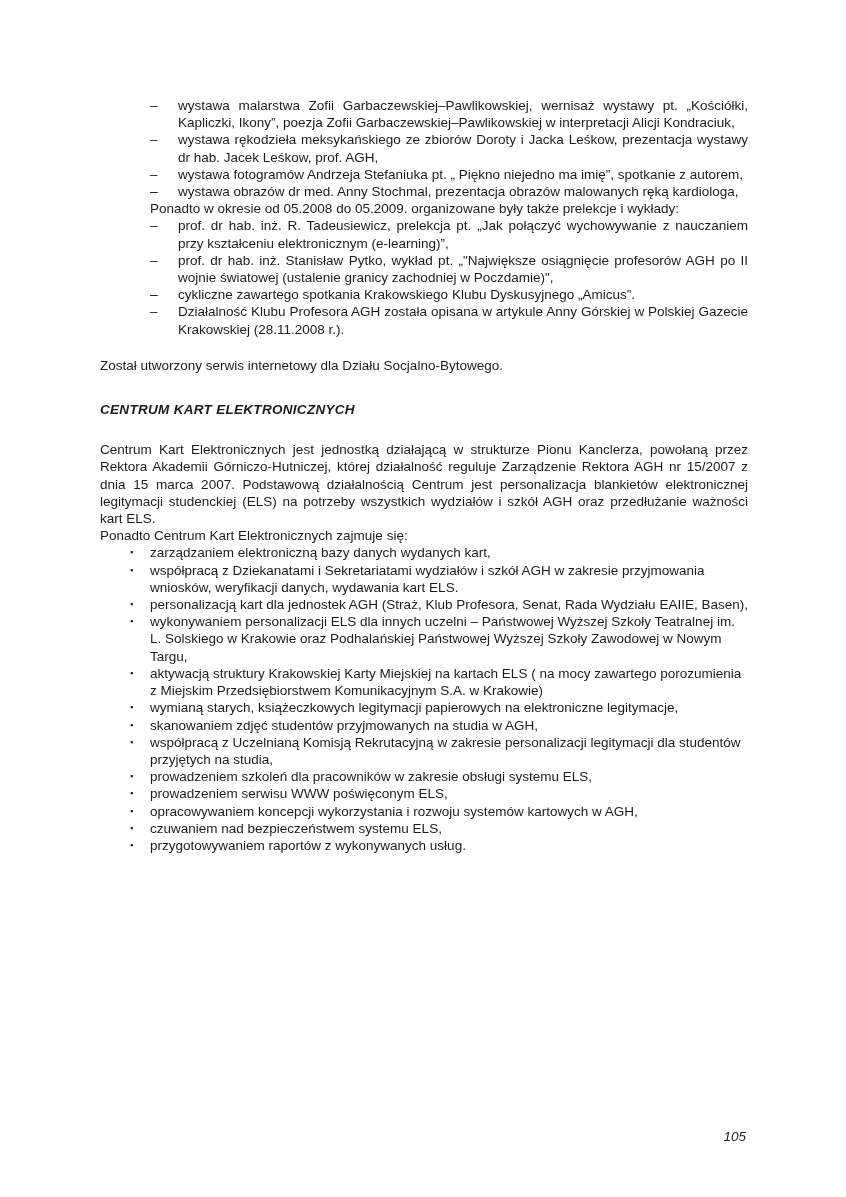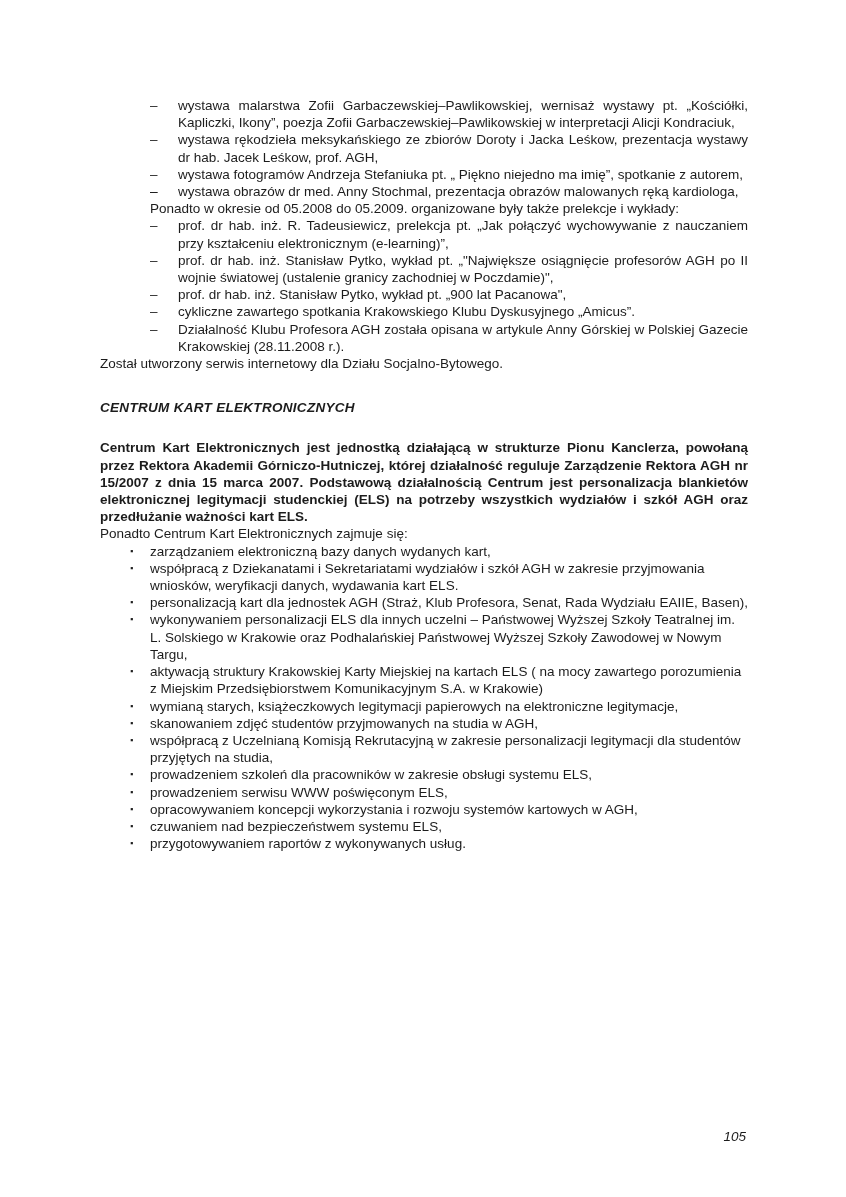--- a/index.html
+++ b/index.html
@@ -25,28 +25,28 @@
     position: relative;
     padding-left: 28px;
     text-align: justify;
   }
   .dash-item .marker {
     position: absolute;
     left: 0;
     top: 0;
   }
   .para-justify { text-align: justify; }
-  .serwis-note { }
+  .serwis-note { margin-top: 19px; }
   .section-heading {
     margin-top: 27px;
     font-weight: bold;
     letter-spacing: 0.3px;
     font-style: italic;
   }
-  .cke-intro { margin-top: 23px; text-align: justify; font-weight: bold; }
+  .cke-intro { margin-top: 23px; text-align: justify; }
   .bullet-list { margin-left: 28px; }
   .bullet-item {
     position: relative;
     padding-left: 22px;
     text-align: left;
   }
   .bullet-item .marker {
     position: absolute;
     left: 2px;
     top: 0px;
@@ -91,21 +91,20 @@
       <div class="dash-item">
         <span class="marker">–</span>
         <span>prof. dr hab. inż. R. Tadeusiewicz, prelekcja pt. „Jak połączyć wychowywanie z nauczaniem przy kształceniu elektronicznym (e-learning)”,</span>
       </div>
       <div class="dash-item">
         <span class="marker">–</span>
         <span>prof. dr hab. inż. Stanisław Pytko, wykład pt. „"Największe osiągnięcie profesorów AGH po II wojnie światowej (ustalenie granicy zachodniej w Poczdamie)",</span>
       </div>
       <div class="dash-item">
         <span class="marker">–</span>
-        <span>prof. dr hab. inż. Stanisław Pytko, wykład pt. „900 lat Pacanowa",</span>
       </div>
       <div class="dash-item">
         <span class="marker">–</span>
         <span>cykliczne zawartego spotkania Krakowskiego Klubu Dyskusyjnego „Amicus”.</span>
       </div>
       <div class="dash-item">
         <span class="marker">–</span>
         <span>Działalność Klubu Profesora AGH została opisana w artykule Anny Górskiej w Polskiej Gazecie Krakowskiej (28.11.2008 r.).</span>
       </div>
     </div>

